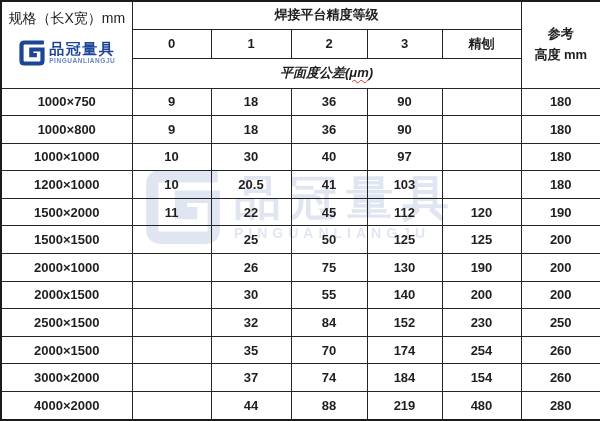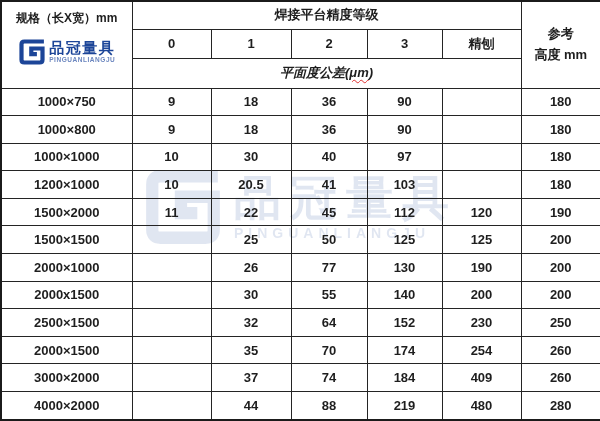--- a/index.html
+++ b/index.html
@@ -61,21 +61,21 @@
     font-weight: bold;
     color: #1e1e1e;
     padding: 0;
     overflow: hidden;
   }
   thead tr.r1 { height: 28px; }
   thead tr.r2 { height: 29px; }
   thead tr.r3 { height: 30px; font-style: italic; }
 
   .spec-head-cell { vertical-align: top; }
-  .spec-head-label { margin-top: 8px; font-size: 12px; font-weight: bold; }
+  .spec-head-label { margin-top: 8px; font-size: 14px; font-weight: normal; }
 
   
   .logo {
     display: flex;
     align-items: center;
     justify-content: center;
     gap: 3px;
     margin-top: 11px;
   }
   .logo-icon svg { display: block; }
@@ -220,59 +220,59 @@
           <td>25</td>
           <td>50</td>
           <td>125</td>
           <td>125</td>
           <td>200</td>
         </tr>
         <tr>
           <td>2000×1000</td>
           <td></td>
           <td>26</td>
-          <td>77</td>
+          <td>75</td>
           <td>130</td>
           <td>190</td>
           <td>200</td>
         </tr>
         <tr>
           <td>2000x1500</td>
           <td></td>
           <td>30</td>
           <td>55</td>
           <td>140</td>
           <td>200</td>
           <td>200</td>
         </tr>
         <tr>
           <td>2500×1500</td>
           <td></td>
           <td>32</td>
-          <td>64</td>
+          <td>84</td>
           <td>152</td>
           <td>230</td>
           <td>250</td>
         </tr>
         <tr>
           <td>2000×1500</td>
           <td></td>
           <td>35</td>
           <td>70</td>
           <td>174</td>
           <td>254</td>
           <td>260</td>
         </tr>
         <tr>
           <td>3000×2000</td>
           <td></td>
           <td>37</td>
           <td>74</td>
           <td>184</td>
-          <td>409</td>
+          <td>154</td>
           <td>260</td>
         </tr>
         <tr>
           <td>4000×2000</td>
           <td></td>
           <td>44</td>
           <td>88</td>
           <td>219</td>
           <td>480</td>
           <td>280</td>

